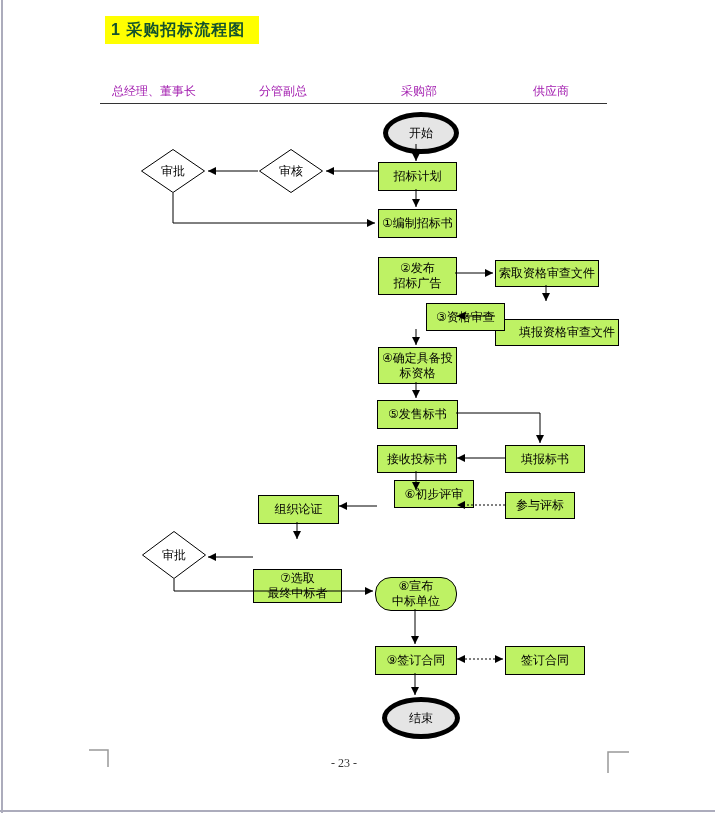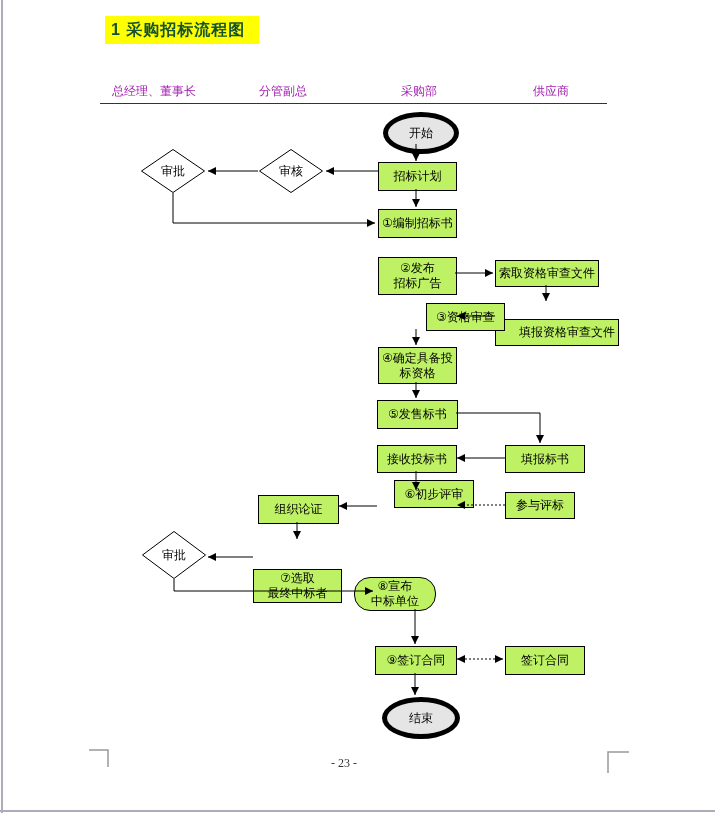--- a/index.html
+++ b/index.html
@@ -80,21 +80,21 @@
 <div class="node rect" style="left:253px;top:541px;width:87px;height:32px;margin-top:28px;">⑦选取
 最终中标者</div>
 
 <div class="node diamond" style="left:142px;top:531px;width:64px;height:48px;">
   <svg viewBox="0 0 64 48" preserveAspectRatio="none">
       <polygon points="32,0.5 63.5,24 32,47.5 0.5,24"></polygon>
     </svg>
   <span class="lbl">审批</span>
 </div>
 
-<div class="node rect" style="left:354px;top:577px;width:80px;height:32px;border-radius:16px;">⑧宣布
+<div class="node rect" style="left:375px;top:577px;width:80px;height:32px;border-radius:16px;">⑧宣布
 中标单位</div>
 <div class="node rect" style="left:375px;top:646px;width:80px;height:27px;">⑨签订合同</div>
 <div class="node rect" style="left:505px;top:646px;width:78px;height:27px;">签订合同</div>
 <div class="node ellipse" style="left:382px;top:697px;width:68px;height:32px;">结束</div>
 
 <svg id="connectors" width="715" height="813">
   <defs>
     <marker id="arr" viewBox="0 0 8 8" refX="8" refY="4" markerWidth="8" markerHeight="8" orient="auto-start-reverse">
       <path d="M0,0 L8,4 L0,8 z" fill="#000"></path>
     </marker>

